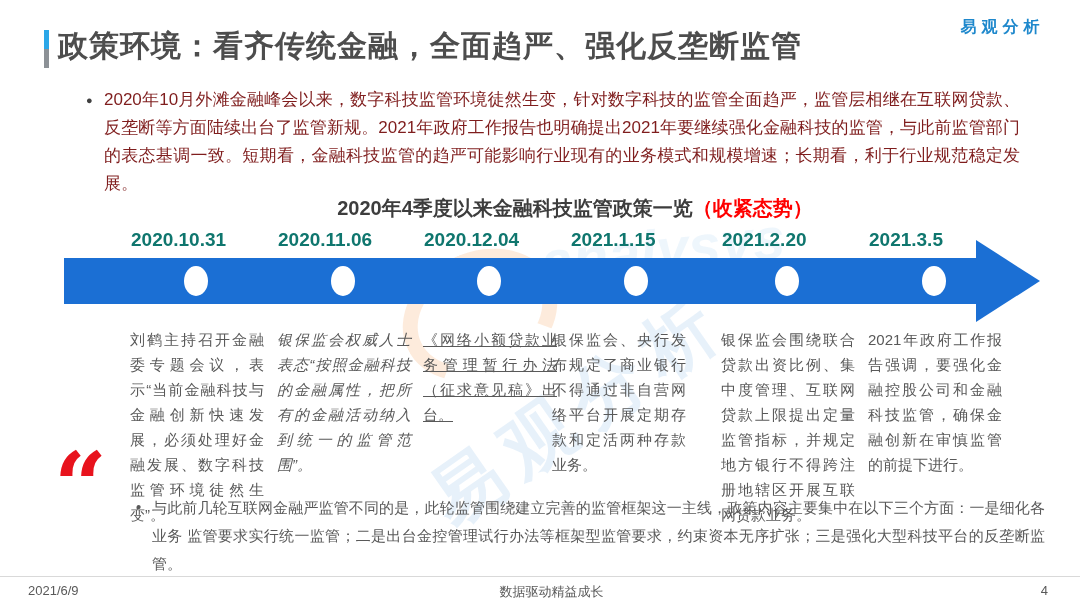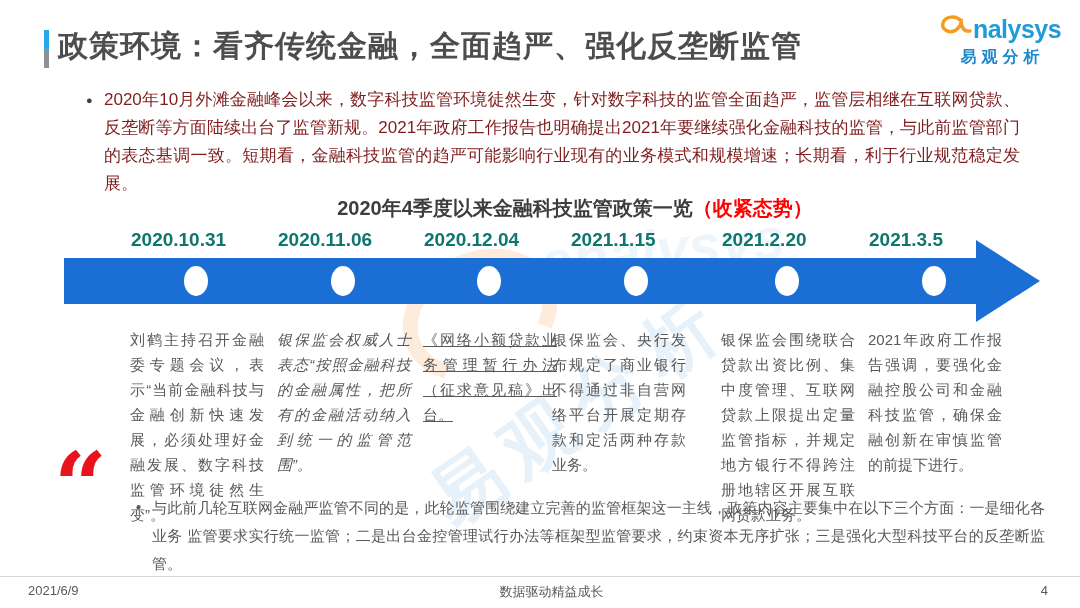--- a/index.html
+++ b/index.html
@@ -101,28 +101,20 @@
 
   <div class="content">
 
     <div class="accent-bar">
       <div class="top"></div>
       <div class="bottom"></div>
     </div>
     <div class="page-title">政策环境：看齐传统金融，全面趋严、强化反垄断监管</div>
 
     <div class="logo">
-      <div class="row1">
-        <span>
-          <svg width="34" height="26" viewBox="0 0 34 26">
-            <path d="M22 7 C 17 1, 6 2, 4 9 C 2 16, 11 20, 17 16 C 21 13, 23 8, 22 5 C 22 12, 24 18, 31 17" fill="none" stroke="#F59B22" stroke-width="3.4" stroke-linecap="round"></path>
-          </svg>
-        </span>
-        <span class="brand">nalysys</span>
-      </div>
       <div class="brand-cn">易观分析</div>
     </div>
 
     <div class="intro-dot">●</div>
     <div class="intro-text">2020年10月外滩金融峰会以来，数字科技监管环境徒然生变，针对数字科技的监管全面趋严，监管层相继在互联网贷款、反垄断等方面陆续出台了监管新规。2021年政府工作报告也明确提出2021年要继续强化金融科技的监管，与此前监管部门的表态基调一致。短期看，金融科技监管的趋严可能影响行业现有的业务模式和规模增速；长期看，利于行业规范稳定发展。</div>
 
     <div class="tl-heading">
       <span>2020年4季度以来金融科技监管政策一览</span><span class="hl">（收紧态势）</span>
     </div>
 

